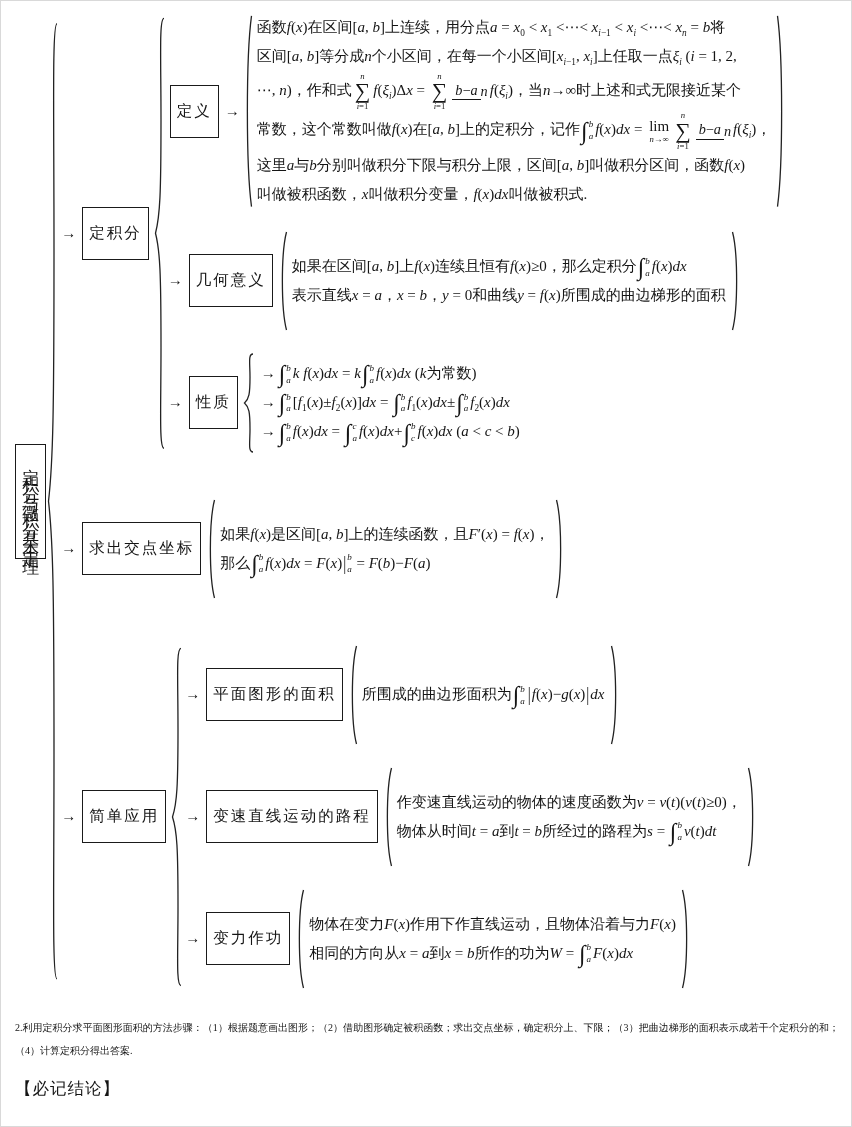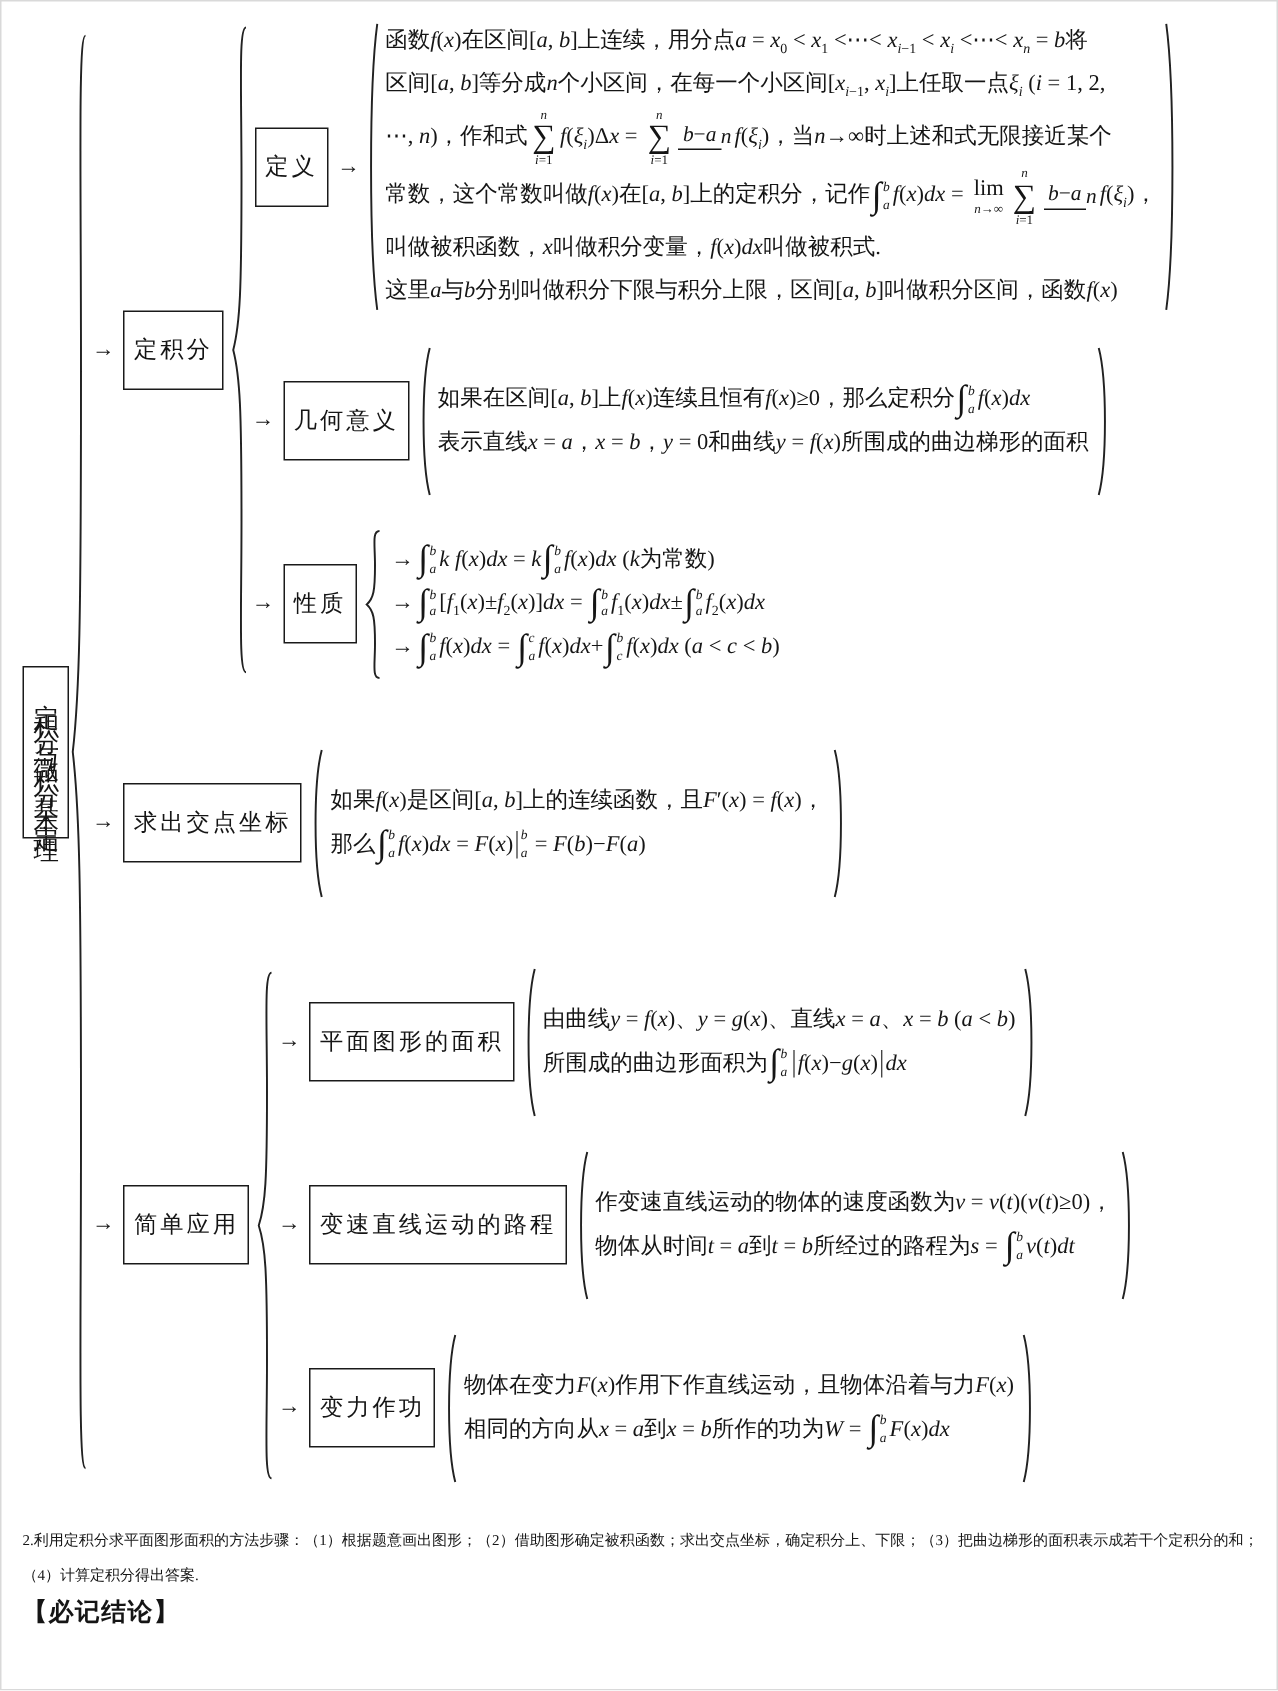--- a/index.html
+++ b/index.html
@@ -40,21 +40,21 @@
   .lo { display:inline-flex; flex-direction:column; align-items:center; vertical-align:middle;
         line-height:1; margin:0 3px; }
   .lo .lsc { font-size:.58em; line-height:1.1; }
   .lo.sum .lbase { font-size:1.45em; line-height:.95; }
   .lo.lim .lbase { line-height:1.1; }
   .lo.lim .lsc:first-child { display:none; }
   .vbar { display:inline-block; transform:scaleY(1.35); margin:0 1px; }
 
   
   .method { margin-top:26px; font-size:10px; line-height:2.3; text-align:justify; }
-  .conclusion { margin-top:2px; font-size:16.5px; font-weight:bold; letter-spacing:1px; }
+  .conclusion { margin-top:16px; font-size:16.5px; font-weight:normal; letter-spacing:1px; }
 </style>
 </head>
 <body>
 
 <div class="page">
 
   <div class="tree">
     <div class="vtitle">定积分与微积分基本定理</div>
 
     <span class="delim curly">
@@ -108,22 +108,22 @@
                     <span class="lbase">lim</span>
                     <span class="lsc"><span><i>n</i>→∞</span></span>
                   </span><span class="lo sum">
                     <span class="lsc"><span><i>n</i></span></span>
                     <span class="lbase">∑</span>
                     <span class="lsc"><span><i>i</i>=1</span></span>
                   </span><span class="frac">
                     <span class="fnum"><span><i>b</i>−<i>a</i></span></span>
                     <span class="fden"><span><i>n</i></span></span>
                   </span><span><i>f</i>(<i>ξ</i></span><sub><span><i>i</i></span></sub><span>)，</span></div>
+              <div class="line"><span>这里<i>a</i>与<i>b</i>分别叫做积分下限与积分上限，区间[<i>a</i>, <i>b</i>]叫做积分区间，函数<i>f</i>(<i>x</i>)</span></div>
               <div class="line"><span>叫做被积函数，<i>x</i>叫做积分变量，<i>f</i>(<i>x</i>)<i>dx</i>叫做被积式.</span></div>
-              <div class="line"><span>这里<i>a</i>与<i>b</i>分别叫做积分下限与积分上限，区间[<i>a</i>, <i>b</i>]叫做积分区间，函数<i>f</i>(<i>x</i>)</span></div>
             </div>
             <span class="delim">
               <svg viewBox="0 0 11 100" preserveAspectRatio="none">
                   <path d="M2.5 1 C8 22 8 78 2.5 99" fill="none" stroke="#222" stroke-width="1.3" vector-effect="non-scaling-stroke"></path>
                 </svg>
             </span>
           </div>
 
           <div class="row">
             <span class="arrow">→</span>
@@ -256,21 +256,20 @@
 
           <div class="row">
             <span class="arrow">→</span>
             <span class="node">平面图形的面积</span>
             <span class="delim">
               <svg viewBox="0 0 11 100" preserveAspectRatio="none">
                   <path d="M9.5 1 C4 22 4 78 9.5 99" fill="none" stroke="#222" stroke-width="1.3" vector-effect="non-scaling-stroke"></path>
                 </svg>
             </span>
             <div class="lines">
-              <div class="line"><span>由曲线<i>y</i> = <i>f</i>(<i>x</i>)、<i>y</i> = <i>g</i>(<i>x</i>)、直线<i>x</i> = <i>a</i>、<i>x</i> = <i>b</i> (<i>a</i> &lt; <i>b</i>)</span></div>
               <div class="line"><span>所围成的曲边形面积为</span><span class="intw">
                     <span class="int">∫</span>
                     <span class="ss">
                       <span class="ssup"><span><i>b</i></span></span>
                       <span class="ssub"><span><i>a</i></span></span>
                     </span>
                   </span><span class="vbar">|</span><span><i>f</i>(<i>x</i>)−<i>g</i>(<i>x</i>)</span><span class="vbar">|</span><span><i>dx</i></span></div>
             </div>
             <span class="delim">
               <svg viewBox="0 0 11 100" preserveAspectRatio="none">

